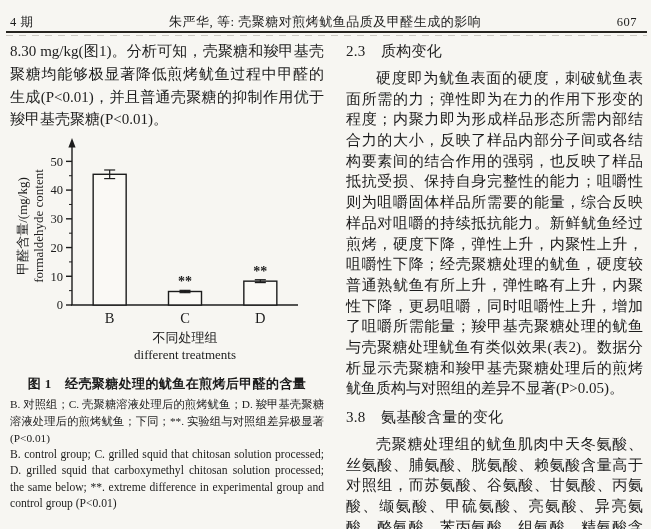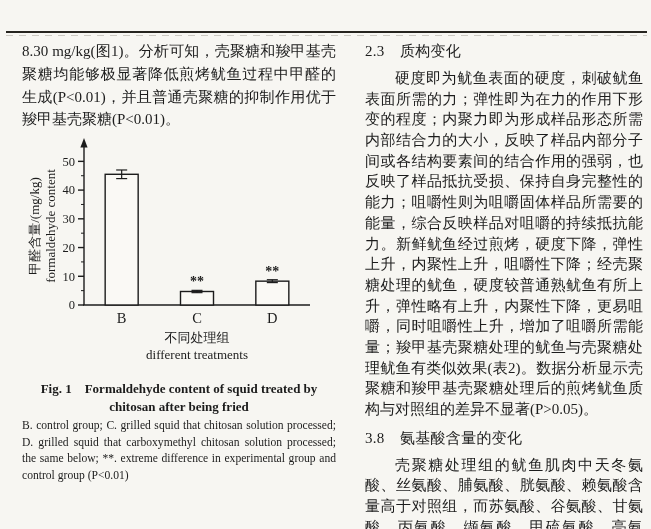--- a/index.html
+++ b/index.html
@@ -25,21 +25,21 @@
     background:#26241f;
   }
   .header-rule::after{
     content:"";position:absolute;top:4px;left:0;right:0;height:1px;
     background:repeating-linear-gradient(90deg,#b9b6ae 0 7px,transparent 7px 13px);
     opacity:.7;
   }
   
   .columns{
     position:absolute;top:40px;left:10px;right:8px;bottom:0;
-    display:flex;gap:29px;margin-left:12px;
+    display:flex;gap:22px;
   }
   .col{min-width:0;}
   .col-left{width:314px;flex:0 0 314px;}
   .col-right{flex:1;}
   
   .body-zh{
     font-size:15px;line-height:1.52;text-align:justify;
     margin:0;
     text-justify:inter-ideograph;
   }
@@ -71,20 +71,25 @@
   .tick-label{font:12.5px "Liberation Serif","DejaVu Serif",serif;fill:#1c1c1c;}
   .cat-label{font:14.5px "Liberation Serif","DejaVu Serif",serif;fill:#1c1c1c;}
   .axis-title{font:13px "Liberation Serif","DejaVu Serif",serif;fill:#1c1c1c;}
   .sig-label{font:bold 14px "Liberation Serif","DejaVu Serif",serif;fill:#1c1c1c;}
 </style>
 </head>
 <body>
 
 <div class="page">
 
+  <header class="running-header">
+    <span>4 期</span>
+    <span class="center">朱严华, 等: 壳聚糖对煎烤鱿鱼品质及甲醛生成的影响</span>
+    <span>607</span>
+  </header>
   <div class="header-rule"></div>
 
   <div class="columns">
 
     <div class="col col-left">
       <p class="body-zh">8.30 mg/kg(图1)。分析可知，壳聚糖和羧甲基壳聚糖均能够极显著降低煎烤鱿鱼过程中甲醛的生成(P&lt;0.01)，并且普通壳聚糖的抑制作用优于羧甲基壳聚糖(P&lt;0.01)。</p>
 
       <figure>
         <div class="chart-wrap" id="chart-mount">
             <svg width="296" height="236" viewBox="0 0 296 236">
@@ -125,21 +130,22 @@
               <line x1="242.83333333333334" y1="145.59272727272727" x2="253.83333333333334" y2="145.59272727272727" stroke="#1c1c1c" stroke-width="1.2"></line>
               <text class="sig-label" x="248.33333333333334" y="138.72" text-anchor="middle">**</text>
               <text class="cat-label" x="248.33333333333334" y="186" text-anchor="middle">D</text>
               <text class="axis-title" x="173" y="205" text-anchor="middle">不同处理组</text>
               <text class="axis-title" x="173" y="222" text-anchor="middle">different treatments</text>
               <text class="axis-title" transform="translate(15 89) rotate(-90)" text-anchor="middle">甲醛含量/(mg/kg)</text>
               <text class="axis-title" transform="translate(31 89) rotate(-90)" text-anchor="middle">formaldehyde content</text>
             </svg>
           </div>
         <figcaption>
-          <div class="cap-en">Fig. 1　Formaldehyde content of squid treated by chitosan after being fried</div>
+          <div class="cap-zh">图 1　经壳聚糖处理的鱿鱼在煎烤后甲醛的含量</div>
+          <div class="note-zh">B. 对照组；C. 壳聚糖溶液处理后的煎烤鱿鱼；D. 羧甲基壳聚糖溶液处理后的煎烤鱿鱼；下同；**. 实验组与对照组差异极显著 (P&lt;0.01)</div>
           <div class="note-en">B. control group; C. grilled squid that chitosan solution processed; D. grilled squid that carboxymethyl chitosan solution processed; the same below; **. extreme difference in experimental group and control group (P&lt;0.01)</div>
         </figcaption>
       </figure>
     </div>
 
     <div class="col col-right">
       <h2 class="section-heading" style="margin-top:2px">2.3　质构变化</h2>
       <p class="body-zh indent">硬度即为鱿鱼表面的硬度，刺破鱿鱼表面所需的力；弹性即为在力的作用下形变的程度；内聚力即为形成样品形态所需内部结合力的大小，反映了样品内部分子间或各结构要素间的结合作用的强弱，也反映了样品抵抗受损、保持自身完整性的能力；咀嚼性则为咀嚼固体样品所需要的能量，综合反映样品对咀嚼的持续抵抗能力。新鲜鱿鱼经过煎烤，硬度下降，弹性上升，内聚性上升，咀嚼性下降；经壳聚糖处理的鱿鱼，硬度较普通熟鱿鱼有所上升，弹性略有上升，内聚性下降，更易咀嚼，同时咀嚼性上升，增加了咀嚼所需能量；羧甲基壳聚糖处理的鱿鱼与壳聚糖处理鱿鱼有类似效果(表2)。数据分析显示壳聚糖和羧甲基壳聚糖处理后的煎烤鱿鱼质构与对照组的差异不显著(P&gt;0.05)。</p>
 
       <h2 class="section-heading">3.8　氨基酸含量的变化</h2>

